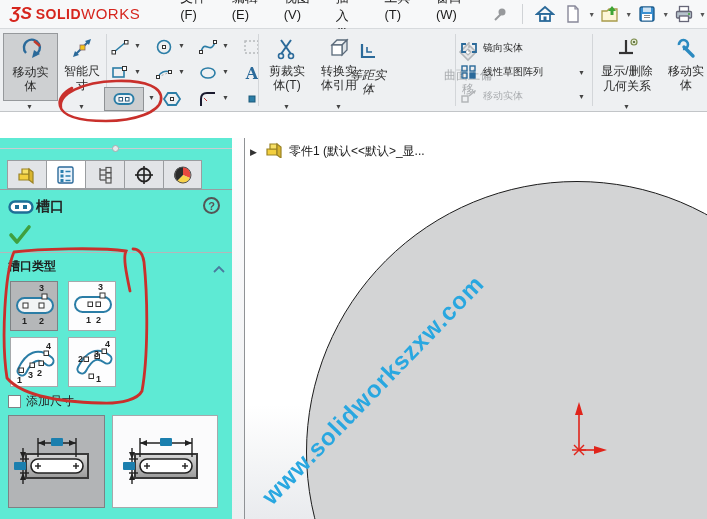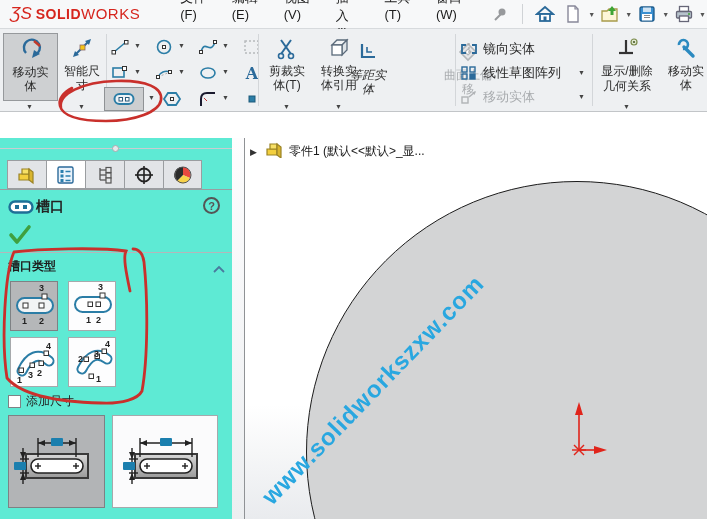--- a/index.html
+++ b/index.html
@@ -5,21 +5,21 @@
   * { margin:0; padding:0; box-sizing:border-box; }
   html,body { width:707px; height:519px; overflow:hidden;
     font-family:"Liberation Sans","DejaVu Sans",sans-serif; background:#fff; }
   .abs { position:absolute; }
   #stage { position:relative; width:707px; height:519px; background:#fff; overflow:hidden; }
 
   
   #menubar { left:0; top:0; width:707px; height:29px; background:#f7f8f9;
     border-bottom:1px solid #d7dadd; display:flex; align-items:center; }
   .brand { display:flex; align-items:baseline; margin-left:10px; color:#d6251d; white-space:nowrap; }
-  .brand .mark { font-weight:normal; font-style:italic; font-size:17px; margin-right:4px; }
+  .brand .mark { font-weight:bold; font-style:italic; font-size:17px; margin-right:4px; }
   .brand .bold { font-weight:bold; font-size:14px; letter-spacing:.5px; }
   .brand .light { font-weight:normal; font-size:15px; letter-spacing:.5px; }
   .menus { display:flex; margin-left:28px; }
   .menu-item { font-size:13px; color:#1c1c1c; padding:4px 12px; cursor:default; }
   .quick { display:flex; align-items:center; margin-left:8px; }
   .qsep { width:1px; height:20px; background:#d0d3d6; margin:0 8px; }
   .qicon { width:22px; height:22px; display:flex; align-items:center; justify-content:center; margin:0 3px; }
   .caret { font-size:7px; color:#555; margin:0 1px; }
 
   
@@ -27,21 +27,21 @@
     border-bottom:1px solid #c2c5c8; }
   .rib-sep { position:absolute; top:5px; width:1px; height:72px; background:#d3d6d9; }
   .rbtn { position:absolute; display:flex; flex-direction:column; align-items:center;
     font-size:12px; line-height:14px; color:#2a2a2a; text-align:center; }
   .rbtn.sel { background:#ced0d2; border:1px solid #96999c; }
   .rbtn .lbl { margin-top:1px; }
   .gray { color:#a9acaf; }
   .flyout-caret { position:absolute; font-size:7px; color:#444; }
   .cell { position:absolute; width:24px; height:22px; display:flex; align-items:center; justify-content:center; }
   .cell.sel { background:#ccced0; border:1px solid #8f9295; width:40px; }
-  .mrow { position:absolute; display:flex; align-items:center; font-size:13px; color:#2a2a2a; white-space:nowrap; }
+  .mrow { position:absolute; display:flex; align-items:center; font-size:10px; color:#2a2a2a; white-space:nowrap; }
   .mrow .ic { margin-right:5px; display:flex; }
 
   
   #tabbar { left:0; top:112px; width:707px; height:26px; background:#d8dbde;
     border-bottom:1px solid #b6b9bc; display:flex; }
   .tab { height:26px; display:flex; align-items:center; justify-content:center;
     font-size:12px; color:#1e1e1e; border-right:1px solid #bfc2c5; white-space:nowrap; overflow:hidden; }
   .tab.active { background:#fff; border:1px solid #9b9ea1; border-bottom:none; font-weight:bold; }
 
   

